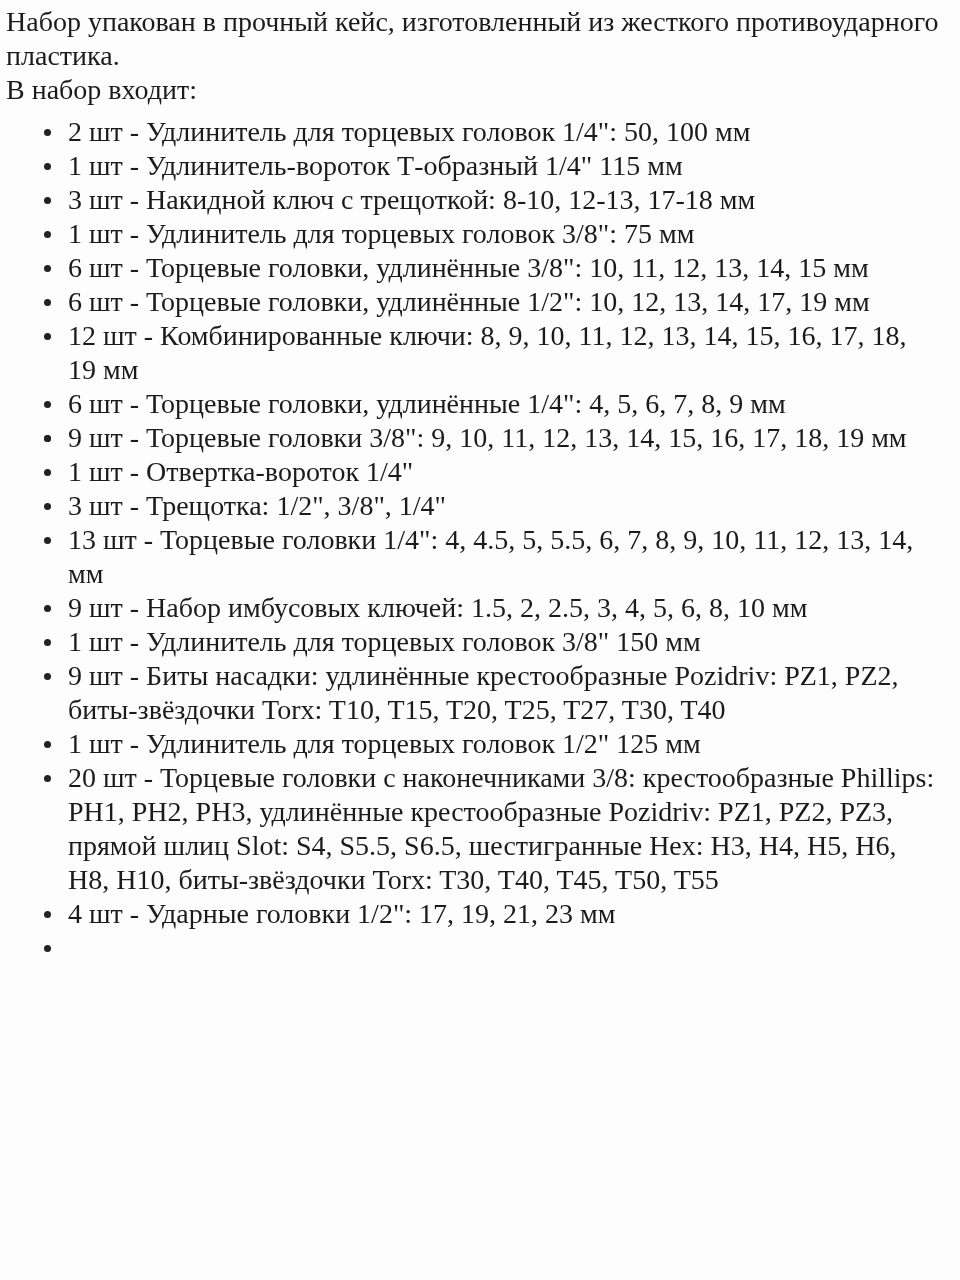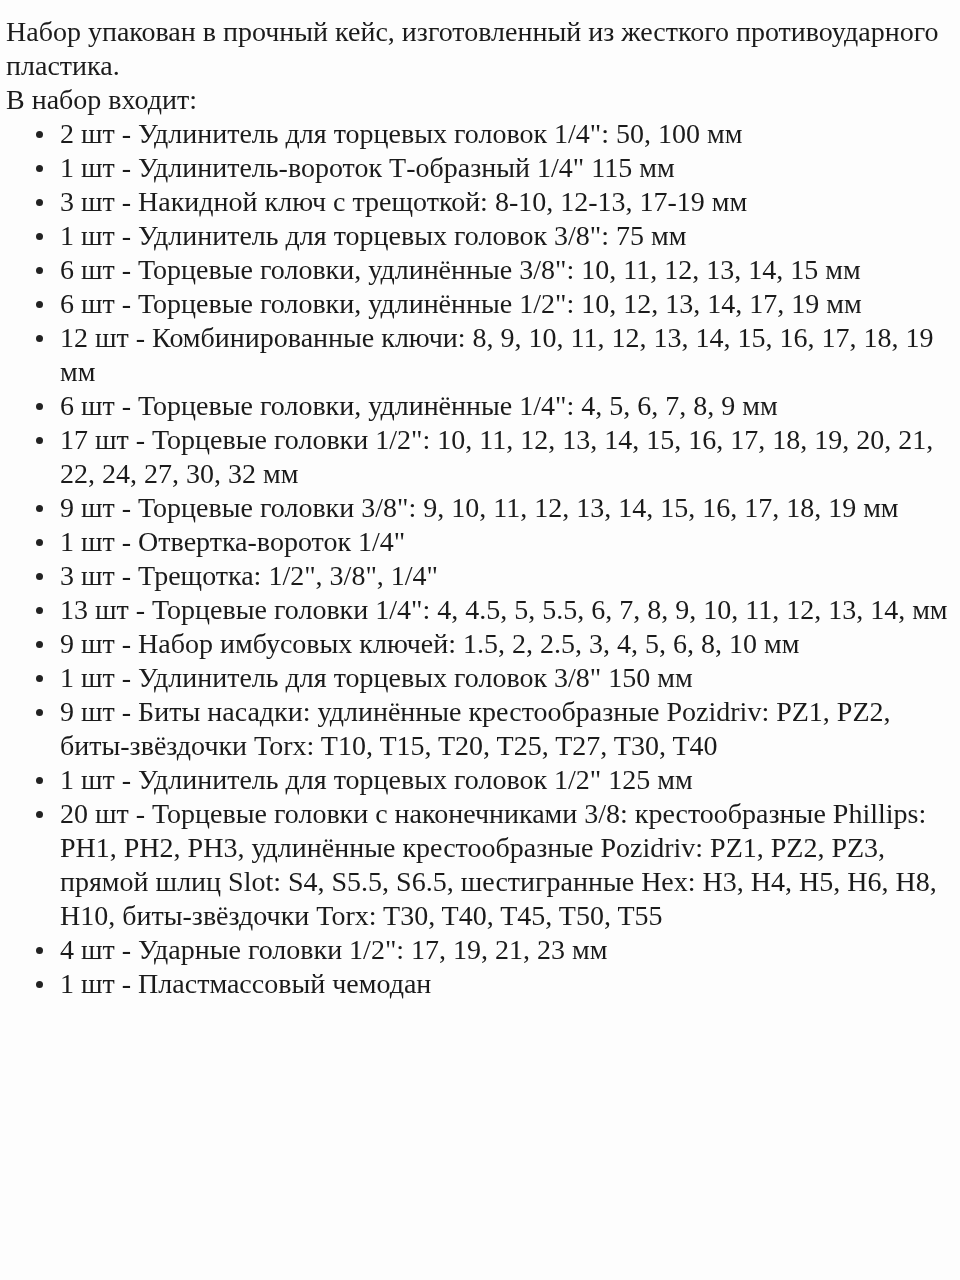--- a/index.html
+++ b/index.html
@@ -13,30 +13,30 @@
     overflow: hidden;
     font-family: "Liberation Serif", "DejaVu Serif", serif;
     font-size: 28px;
     line-height: 34px;
     color: #1b1b1b;
   }
   .page {
     box-sizing: border-box;
     width: 960px;
     height: 1280px;
-    padding: 15px 12px 0 6px;
+    padding: 5px 12px 0 6px;
     background: #fdfdfd;
   }
   .intro, .heading {
     margin: 0;
     padding: 0;
   }
   ul.contents {
     list-style: none;
-    margin: 0;
+    margin: 8px;
     padding: 0;
   }
   ul.contents li {
     position: relative;
     padding-left: 54px;
   }
   ul.contents li .dot {
     position: absolute;
     left: 30px;
     top: 14px;
@@ -48,32 +48,32 @@
 </style>
 </head>
 <body>
 
 <div class="page">
   <p class="intro">Набор упакован в прочный кейс, изготовленный из жесткого противоударного пластика.</p>
   <p class="heading">В набор входит:</p>
   <ul class="contents" id="contents-list">
       <li><span class="dot"></span><span>2 шт - Удлинитель для торцевых головок 1/4": 50, 100 мм</span></li>
       <li><span class="dot"></span><span>1 шт - Удлинитель-вороток Т-образный 1/4" 115 мм</span></li>
-      <li><span class="dot"></span><span>3 шт - Накидной ключ с трещоткой: 8-10, 12-13, 17-19 мм</span></li>
+      <li><span class="dot"></span><span>3 шт - Накидной ключ с трещоткой: 8-10, 12-13, 17-18 мм</span></li>
       <li><span class="dot"></span><span>1 шт - Удлинитель для торцевых головок 3/8": 75 мм</span></li>
       <li><span class="dot"></span><span>6 шт - Торцевые головки, удлинённые 3/8": 10, 11, 12, 13, 14, 15 мм</span></li>
       <li><span class="dot"></span><span>6 шт - Торцевые головки, удлинённые 1/2": 10, 12, 13, 14, 17, 19 мм</span></li>
       <li><span class="dot"></span><span>12 шт - Комбинированные ключи: 8, 9, 10, 11, 12, 13, 14, 15, 16, 17, 18, 19 мм</span></li>
       <li><span class="dot"></span><span>6 шт - Торцевые головки, удлинённые 1/4": 4, 5, 6, 7, 8, 9 мм</span></li>
-      <li><span class="dot"></span><span>17 шт - Торцевые головки 1/2": 10, 11, 12, 13, 14, 15, 16, 17, 18, 19, 20, 21, 22, 24, 27, 30, 32 мм</span></li>
+      <li><span class="dot"></span></li>
       <li><span class="dot"></span><span>9 шт - Торцевые головки 3/8": 9, 10, 11, 12, 13, 14, 15, 16, 17, 18, 19 мм</span></li>
       <li><span class="dot"></span><span>1 шт - Отвертка-вороток 1/4"</span></li>
       <li><span class="dot"></span><span>3 шт - Трещотка: 1/2", 3/8", 1/4"</span></li>
       <li><span class="dot"></span><span>13 шт - Торцевые головки 1/4": 4, 4.5, 5, 5.5, 6, 7, 8, 9, 10, 11, 12, 13, 14, мм</span></li>
       <li><span class="dot"></span><span>9 шт - Набор имбусовых ключей: 1.5, 2, 2.5, 3, 4, 5, 6, 8, 10 мм</span></li>
       <li><span class="dot"></span><span>1 шт - Удлинитель для торцевых головок 3/8" 150 мм</span></li>
       <li><span class="dot"></span><span>9 шт - Биты насадки: удлинённые крестообразные Pozidriv: PZ1, PZ2, биты-звёздочки Torx: T10, T15, T20, T25, T27, T30, T40</span></li>
       <li><span class="dot"></span><span>1 шт - Удлинитель для торцевых головок 1/2" 125 мм</span></li>
       <li><span class="dot"></span><span>20 шт - Торцевые головки с наконечниками 3/8: крестообразные Phillips: PH1, PH2, PH3, удлинённые крестообразные Pozidriv: PZ1, PZ2, PZ3, прямой шлиц Slot: S4, S5.5, S6.5, шестигранные Hex: H3, H4, H5, H6, H8, H10, биты-звёздочки Torx: T30, T40, T45, T50, T55</span></li>
       <li><span class="dot"></span><span>4 шт - Ударные головки 1/2": 17, 19, 21, 23 мм</span></li>
-      <li><span class="dot"></span><span>1 шт - Пластмассовый чемодан</span></li>
+      <li><span class="dot"></span></li>
     </ul>
 </div>
 
 </body></html>

